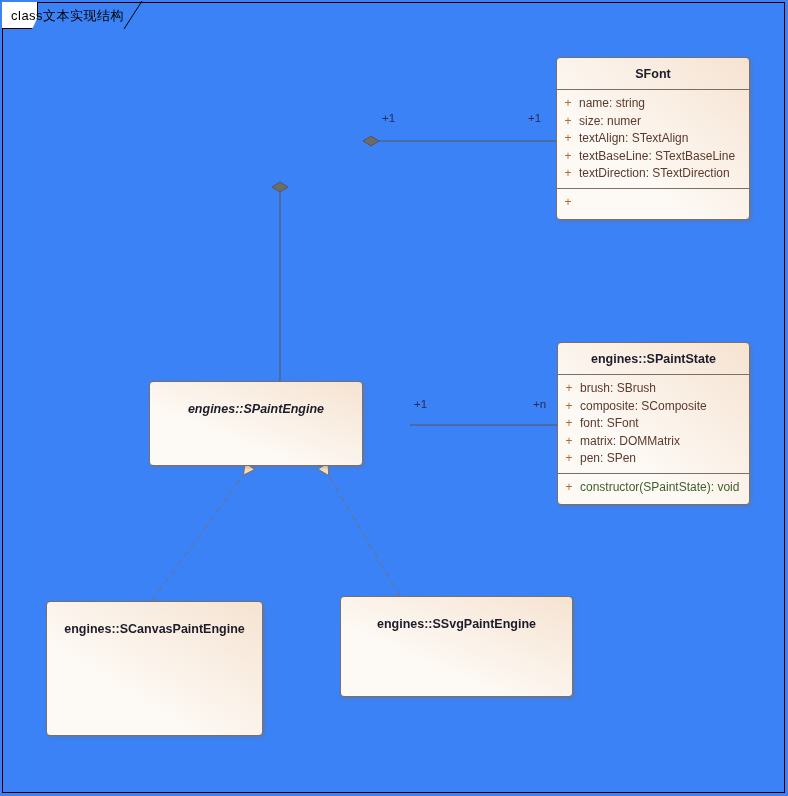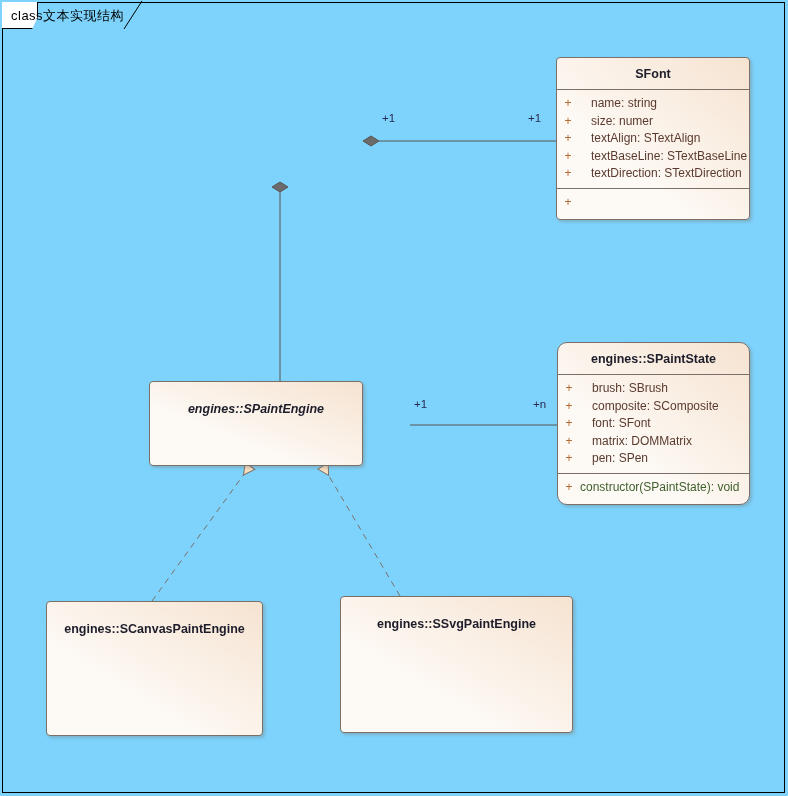--- a/index.html
+++ b/index.html
@@ -7,21 +7,21 @@
     padding: 0;
     background: #ffffff;
   }
   body {
     font-family: "Liberation Sans", sans-serif;
   }
   #canvas {
     position: relative;
     width: 788px;
     height: 796px;
-    background: #7dd3fc;
+    background: #3b82f6;
     overflow: hidden;
   }
 
   
   .frame {
     position: absolute;
     left: 2px;
     top: 2px;
     width: 783px;
     height: 791px;
@@ -110,21 +110,21 @@
     line-height: 17.5px;
     white-space: nowrap;
   }
   .uml-vis {
     width: 22px;
     text-align: center;
     color: #b56a31;
     flex: 0 0 22px;
     font-size: 12px;
   }
-  .uml-attr-text { color: #5b3a2e; margin-left: 12px; }
+  .uml-attr-text { color: #5b3a2e; }
   .uml-op-text   { color: #3f5f2c; }
 
   
   .uml-titleonly .uml-header { padding-top: 20px; }
 
   
   .edge {
     position: absolute;
     left: 0; top: 0;
     width: 788px; height: 796px;
@@ -228,21 +228,21 @@
       </div>
     </div>
   </div>
 
   <div class="uml-class uml-titleonly" style="left:149px; top:381px; width:214px; height:85px;">
     <div class="uml-header italic">
       <span>engines::SPaintEngine</span>
     </div>
   </div>
 
-  <div class="uml-class" style="left:557px; top:342px; width:193px; height:163px;border-radius:10px;">
+  <div class="uml-class" style="left:557px; top:342px; width:193px; height:163px;">
     <div class="uml-header">
       <span>engines::SPaintState</span>
     </div>
     <div class="uml-sep"></div>
     <div class="uml-section">
       <div class="uml-row">
         <span class="uml-vis">+</span>
         <span class="uml-attr-text">brush: SBrush</span>
       </div>
       <div class="uml-row">
@@ -270,19 +270,19 @@
       </div>
     </div>
   </div>
 
   <div class="uml-class uml-titleonly" style="left:46px; top:601px; width:217px; height:135px;">
     <div class="uml-header">
       <span>engines::SCanvasPaintEngine</span>
     </div>
   </div>
 
-  <div class="uml-class uml-titleonly" style="left:340px; top:596px; width:233px; height:137px;">
+  <div class="uml-class uml-titleonly" style="left:340px; top:596px; width:233px; height:101px;">
     <div class="uml-header">
       <span>engines::SSvgPaintEngine</span>
     </div>
   </div>
 
 </div>
 
 </body></html>

